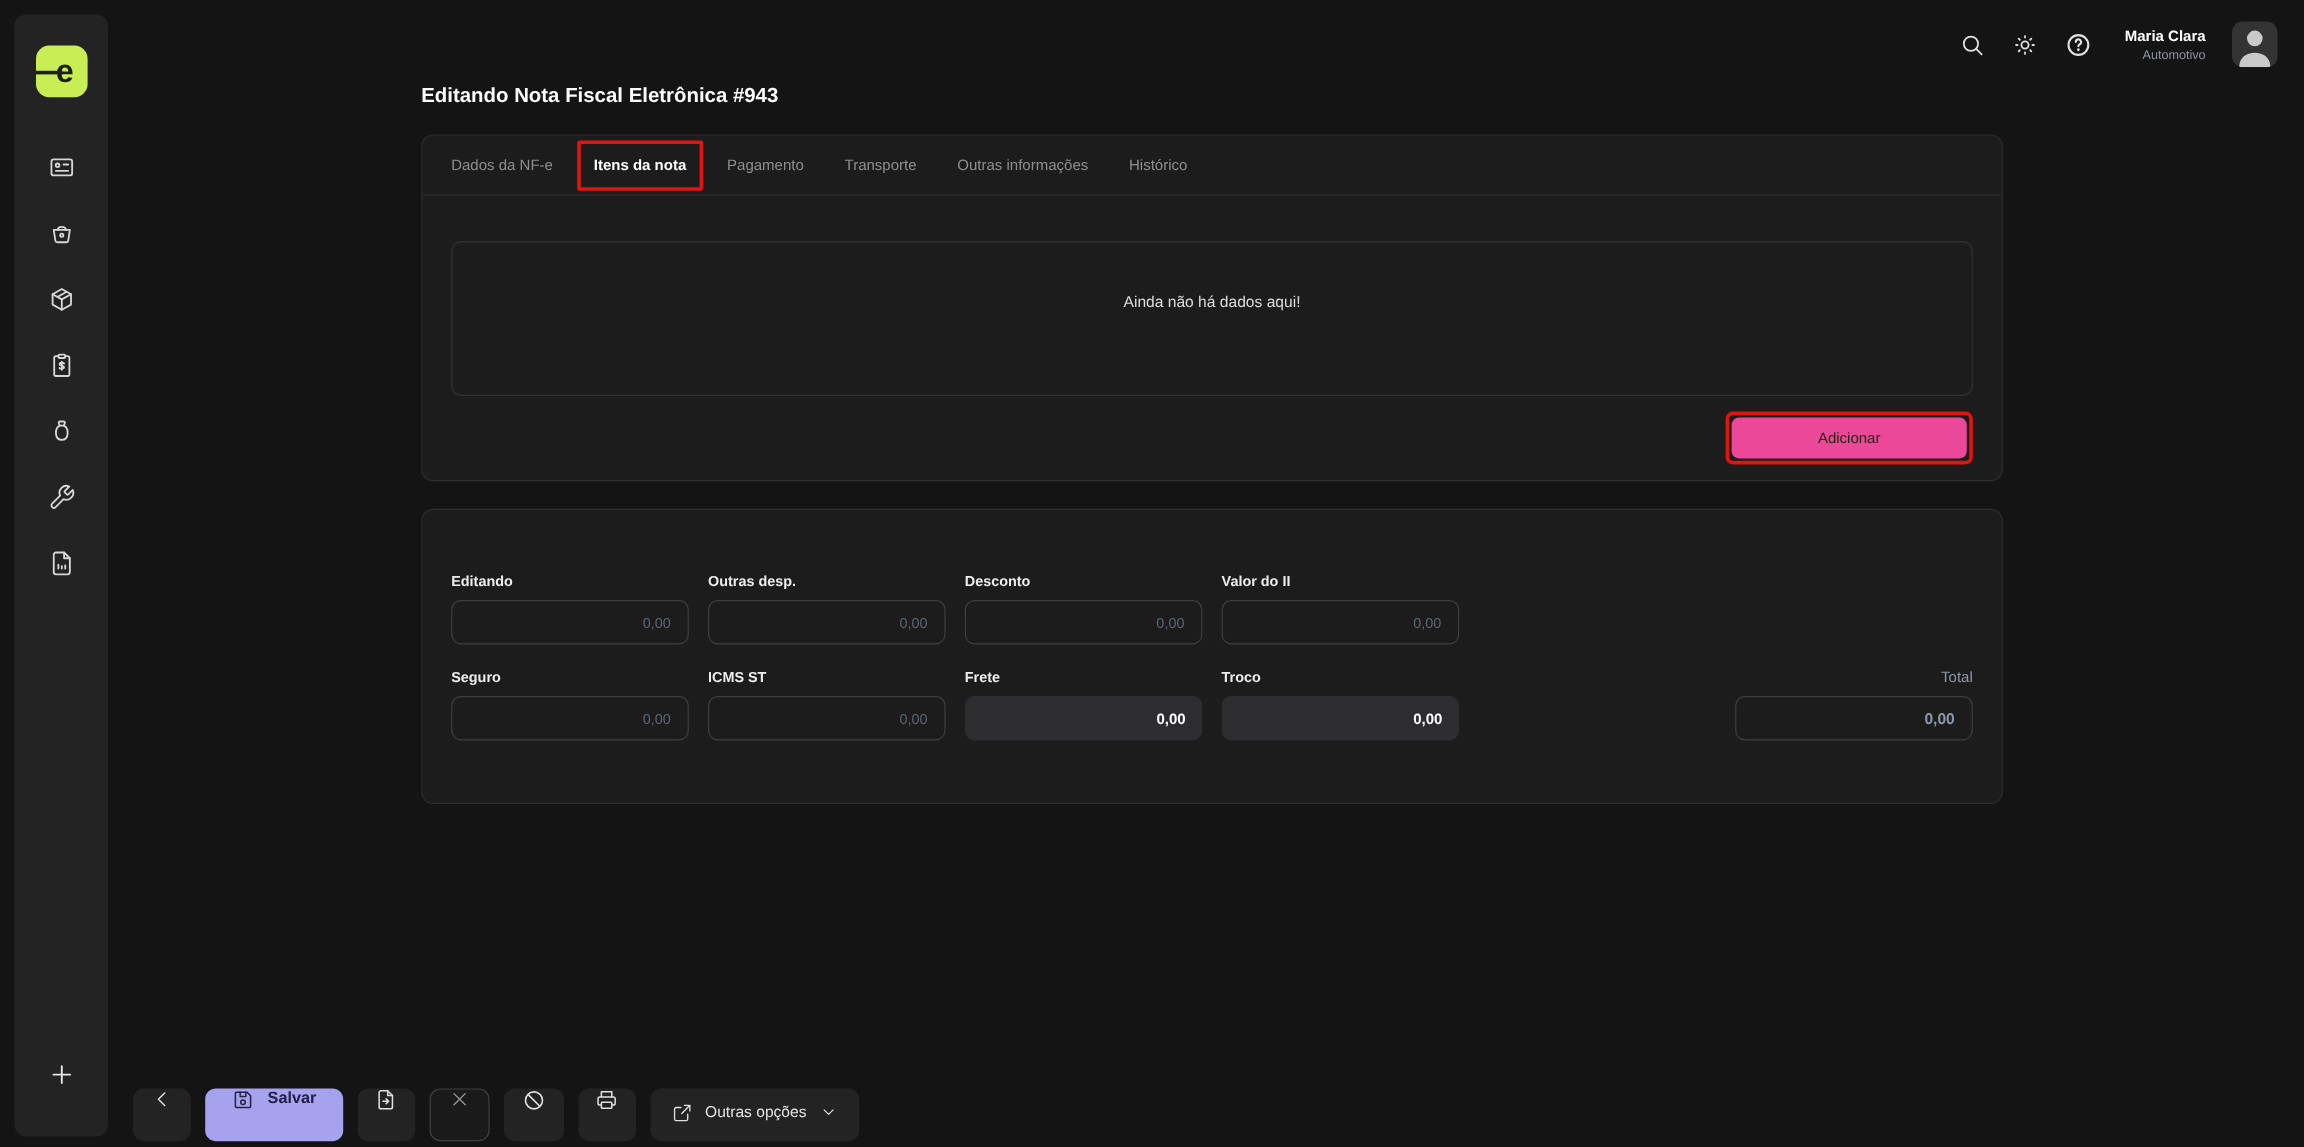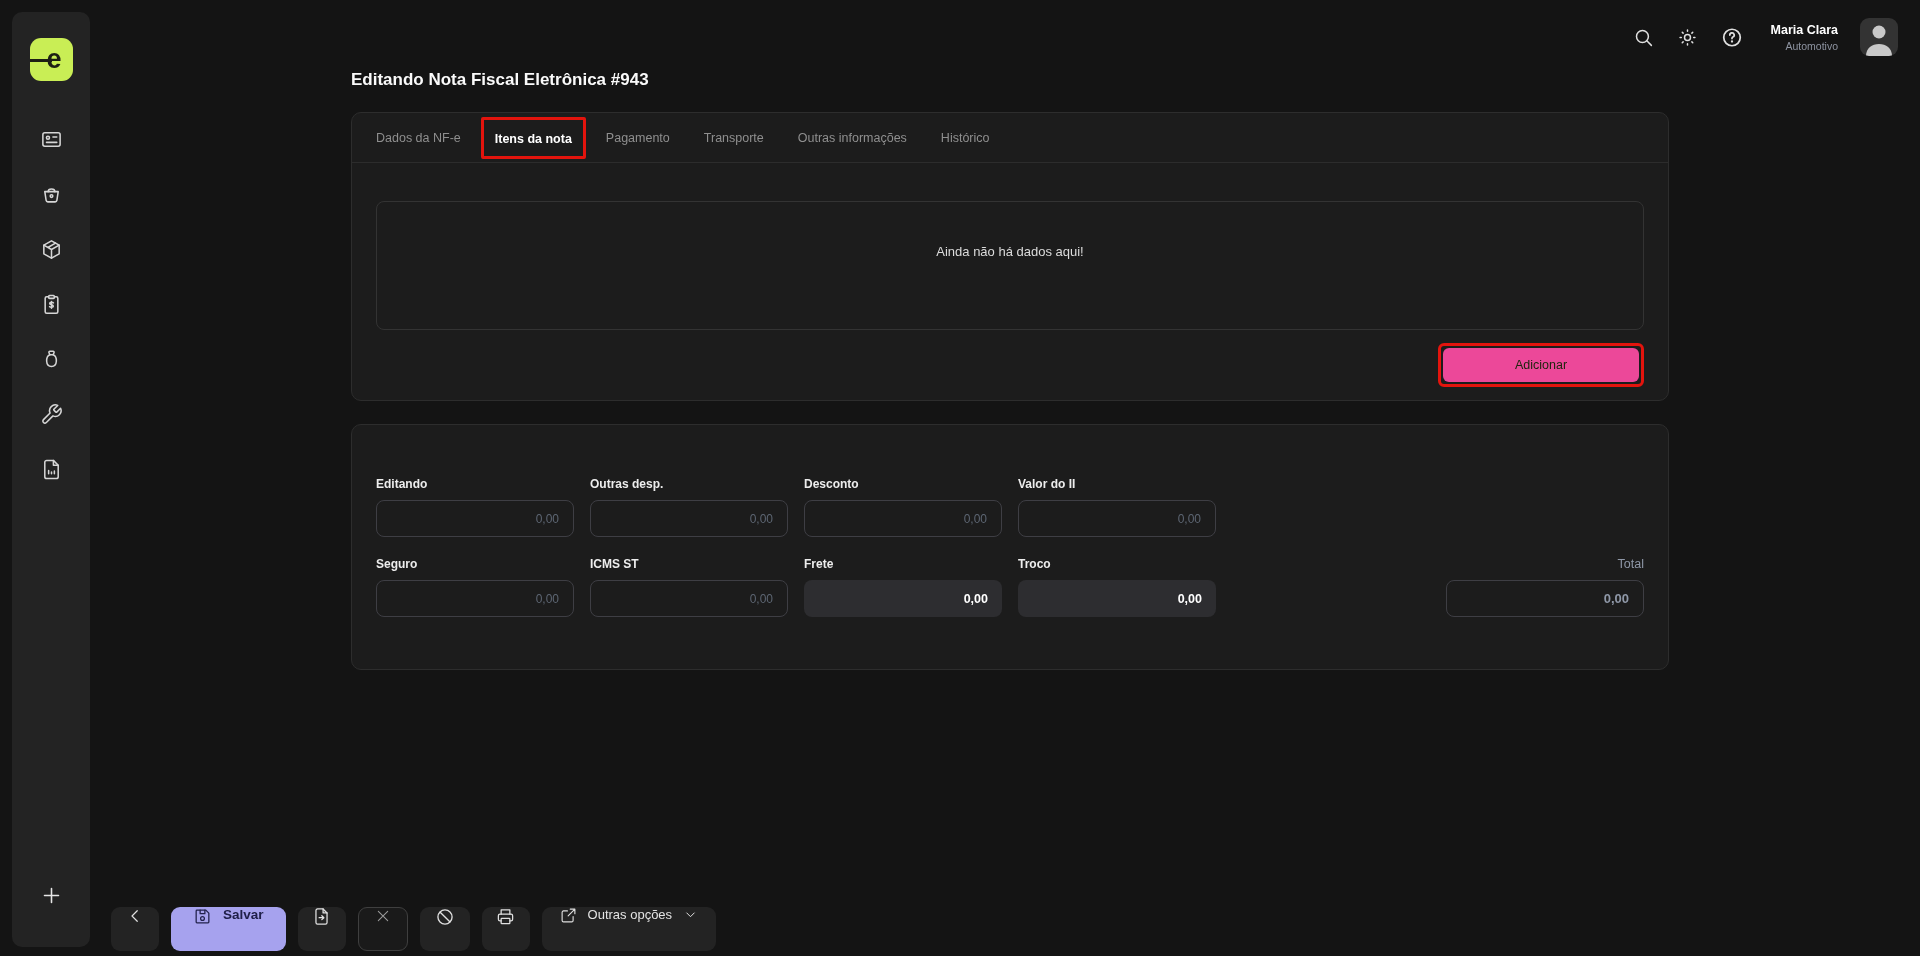--- a/index.html
+++ b/index.html
@@ -77,21 +77,21 @@
   .toolbar { position:absolute; left:111px; top:907px; display:flex; align-items:center; gap:12px; }
   .tb-btn { height:44px; background:#232323; border:none; border-radius:9px; cursor:pointer;
     display:flex; justify-content:center; font-family:inherit; }
   .tb-btn svg { stroke:#e0e0e0; fill:none; stroke-width:1.6; stroke-linecap:round; stroke-linejoin:round; }
   .tb-icon { width:48px; }
   .tb-x { width:50px; background:#1a1a1a; border:1px solid #3f3f3f; }
   .tb-x svg { stroke:#9a9a9a; }
   .btn-save { background:#a6a2ee; padding:0 22px; gap:11px; }
   .btn-save svg { stroke:#22224c; }
   .btn-save span { font-size:13.5px; font-weight:700; color:#20204a; }
-  .btn-options { padding:0 18px; gap:11px; }
+  .btn-options { padding:12px 18px; gap:11px; }
   .btn-options span { font-size:13px; color:#e3e3e3; }
 </style>
 </head>
 <body>
 
 <div class="stage">
 
   <div class="sidebar">
     <div class="logo">
       <div class="logo-line"></div>

